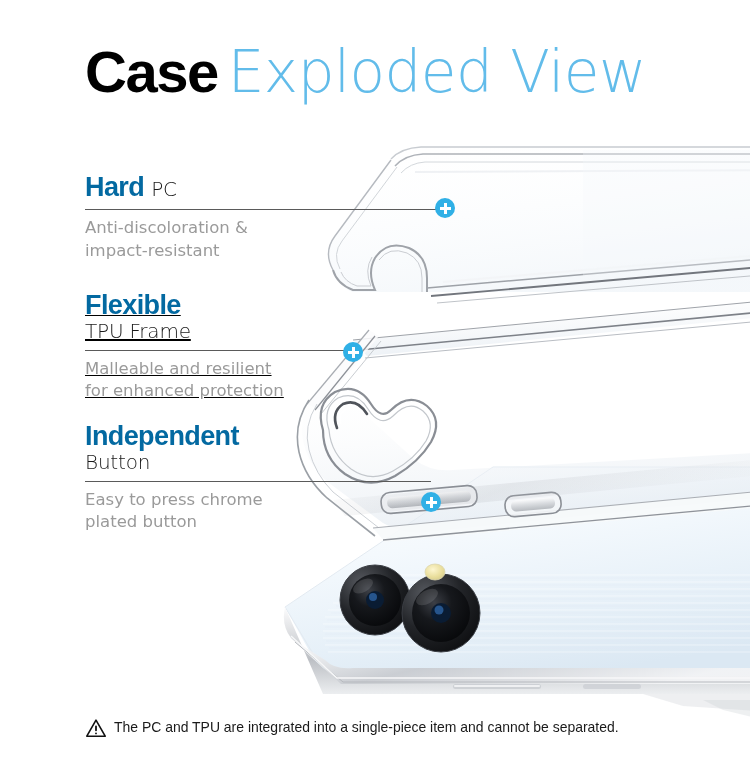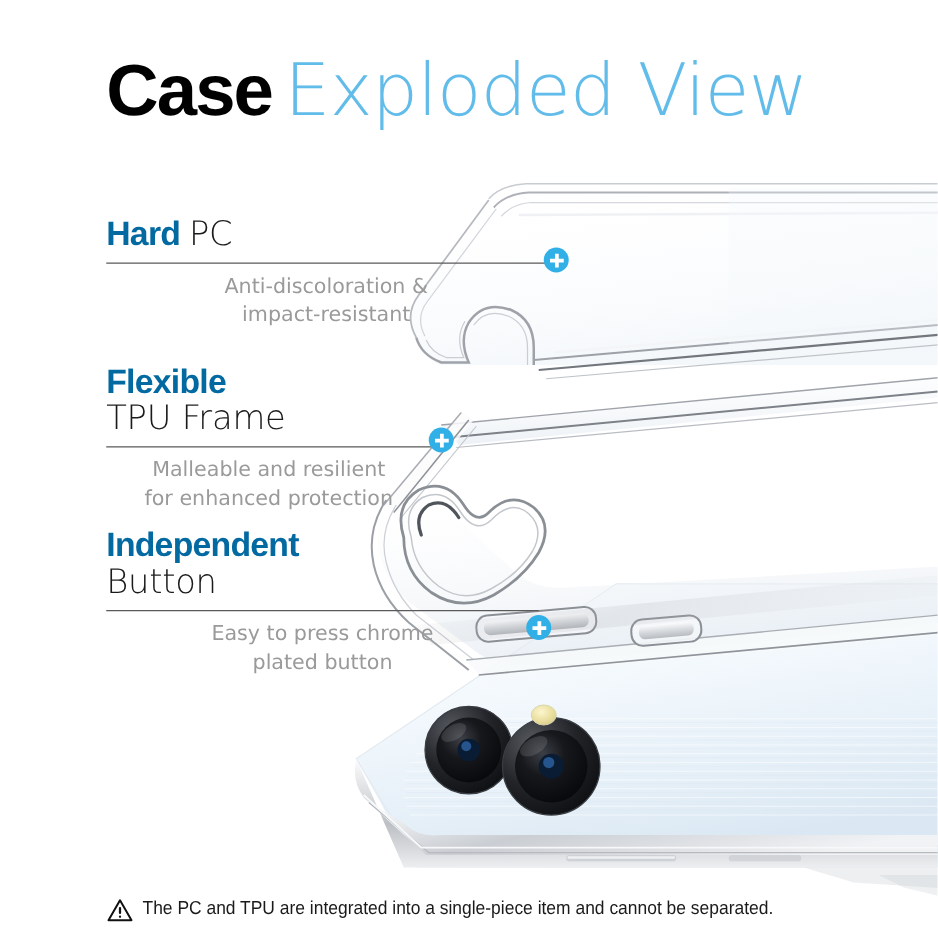--- a/index.html
+++ b/index.html
@@ -66,41 +66,40 @@
   .hd-bold {
     font-family: "Liberation Sans", sans-serif;
     font-weight: bold;
     font-size: 27px;
     letter-spacing: -0.6px;
     color: #0369a1;
   }
   .hd-light {
     font-family: "DejaVu Sans", sans-serif;
     font-weight: 300;
-    font-size: 27px;
+    font-size: 20px;
     letter-spacing: -0.2px;
     color: #1a1a1a;
   }
   .hd-light.inline { margin-left: 7px; }
   .hd-line2 { display: block; }
 
   .feature-rule {
     height: 1px;
     background: #5a5a5a;
     margin-top: 7px;
   }
   .feature-desc {
     font-family: "DejaVu Sans", sans-serif;
     font-weight: 400;
     font-size: 16.5px;
     line-height: 1.38;
     color: #9a9a9a;
     margin-top: 7px;
     white-space: nowrap;
-    text-align: center;
   }
 
   
   .plus-marker {
     position: absolute;
     width: 20px;
     height: 20px;
     border-radius: 50%;
     background: #30b0e6;
     z-index: 8;
@@ -348,21 +347,21 @@
       <span class="hd-bold">Hard</span><span class="hd-light inline">PC</span>
     </div>
     <div class="feature-rule"></div>
     <div class="feature-desc">
       <span>Anti-discoloration &amp;</span><br>
       <span>impact-resistant</span>
     </div>
   </div>
   <div class="plus-marker" style="left:412px; top:198px;"></div>
 
-  <div class="feature" style="left:62px; top:290px; width:260px;">
+  <div class="feature" style="left:62px; top:290px; width:260px;text-decoration:underline;">
     <div class="feature-heading">
       <span class="hd-bold">Flexible</span>
       <span class="hd-light hd-line2">TPU Frame</span>
     </div>
     <div class="feature-rule"></div>
     <div class="feature-desc">
       <span>Malleable and resilient</span><br>
       <span>for enhanced protection</span>
     </div>
   </div>

